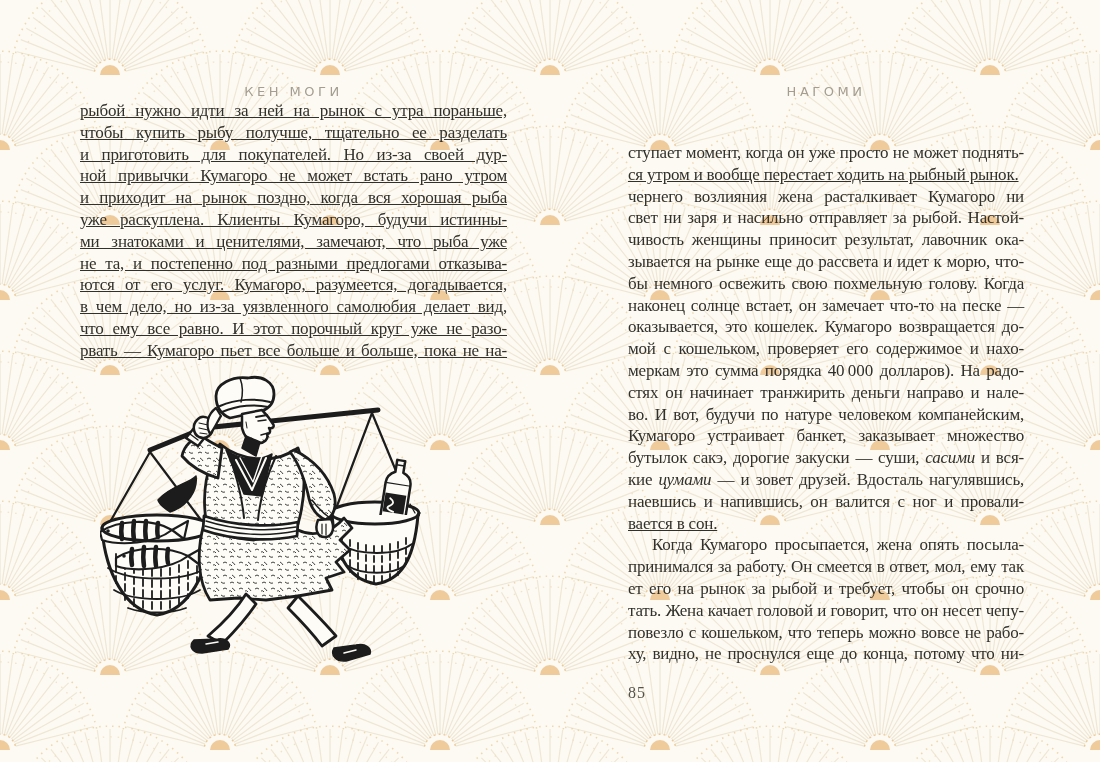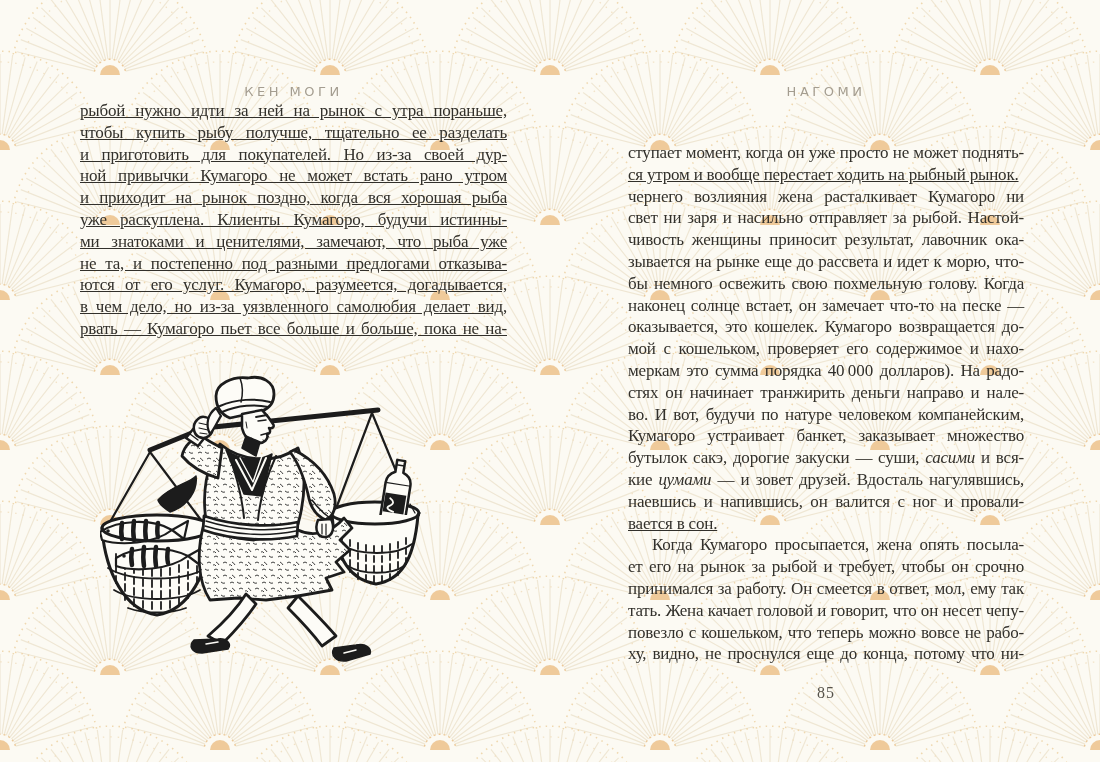--- a/index.html
+++ b/index.html
@@ -24,21 +24,21 @@
   .line{
     height:21.8px;line-height:21.8px;white-space:nowrap;
     text-align:justify;text-align-last:justify;
   }
   .line.p-end{text-align-last:left;text-decoration:underline;}
   .line.p-start{text-indent:24px;}
   .line i{font-style:italic;}
   .illustration{position:absolute;left:100px;top:372px;}
   .page-number{
     position:absolute;top:684px;left:628px;width:396px;
-    text-align:center;font-size:16px;letter-spacing:1px;color:#56524a;
+    text-align:left;font-size:16px;letter-spacing:1px;color:#56524a;
   }
 </style>
 </head>
 <body>
 
 <div class="spread">
 
   <svg class="bg-pattern" width="1100" height="762" xmlns="http://www.w3.org/2000/svg">
     <defs>
       <g id="fan">
@@ -89,20 +89,21 @@
         <div class="line"><span>рыбой нужно идти за ней на рынок с утра пораньше,</span></div>
         <div class="line"><span>чтобы купить рыбу получше, тщательно ее разделать</span></div>
         <div class="line"><span>и приготовить для покупателей. Но из-за своей дур-</span></div>
         <div class="line"><span>ной привычки Кумагоро не может встать рано утром</span></div>
         <div class="line"><span>и приходит на рынок поздно, когда вся хорошая рыба</span></div>
         <div class="line"><span>уже раскуплена. Клиенты Кумагоро, будучи истинны-</span></div>
         <div class="line"><span>ми знатоками и ценителями, замечают, что рыба уже</span></div>
         <div class="line"><span>не та, и постепенно под разными предлогами отказыва-</span></div>
         <div class="line"><span>ются от его услуг. Кумагоро, разумеется, догадывается,</span></div>
         <div class="line"><span>в чем дело, но из-за уязвленного самолюбия делает вид,</span></div>
+        <div class="line"><span>что ему все равно. И этот порочный круг уже не разо-</span></div>
         <div class="line"><span>рвать — Кумагоро пьет все больше и больше, пока не на-</span></div>
       </div>
 
     <svg class="illustration" role="img" width="410" height="318" viewBox="0 0 410 318" xmlns="http://www.w3.org/2000/svg" aria-label="Чёрно-белая гравюра: торговец рыбой в повязке на голове и узорчатом кимоно несёт на плече коромысло с двумя корзинами — слева корзина с рыбой, справа корзина с бутылкой сакэ">
       <defs>
         <pattern id="speckle" width="16" height="13" patternUnits="userSpaceOnUse">
           <rect width="16" height="13" fill="#fdfcf7"></rect>
           <g fill="none" stroke="#2a2a2a" stroke-width="0.9">
             <path d="M2 3 q2 -2 4 0"></path>
             <path d="M9 2 q2 2 4 1"></path>
@@ -272,22 +273,22 @@
         <div class="line"><span>мой с кошельком, проверяет его содержимое и нахо-</span></div>
         <div class="line"><span>меркам это сумма порядка 40 000 долларов). На радо-</span></div>
         <div class="line"><span>стях он начинает транжирить деньги направо и нале-</span></div>
         <div class="line"><span>во. И вот, будучи по натуре человеком компанейским,</span></div>
         <div class="line"><span>Кумагоро устраивает банкет, заказывает множество</span></div>
         <div class="line"><span>бутылок сакэ, дорогие закуски — суши, </span><i>сасими</i><span> и вся-</span></div>
         <div class="line"><span>кие </span><i>цумами</i><span> — и зовет друзей. Вдосталь нагулявшись,</span></div>
         <div class="line"><span>наевшись и напившись, он валится с ног и провали-</span></div>
         <div class="line p-end"><span>вается в сон.</span></div>
         <div class="line p-start"><span>Когда Кумагоро просыпается, жена опять посыла-</span></div>
+        <div class="line"><span>принимался за работу. Он смеется в ответ, мол, ему так</span></div>
         <div class="line"><span>ет его на рынок за рыбой и требует, чтобы он срочно</span></div>
-        <div class="line"><span>принимался за работу. Он смеется в ответ, мол, ему так</span></div>
         <div class="line"><span>тать. Жена качает головой и говорит, что он несет чепу-</span></div>
         <div class="line"><span>повезло с кошельком, что теперь можно вовсе не рабо-</span></div>
         <div class="line"><span>ху, видно, не проснулся еще до конца, потому что ни-</span></div>
       </div>
     <div class="page-number">85</div>
   </div>
 
 </div>
 
 </body></html>

